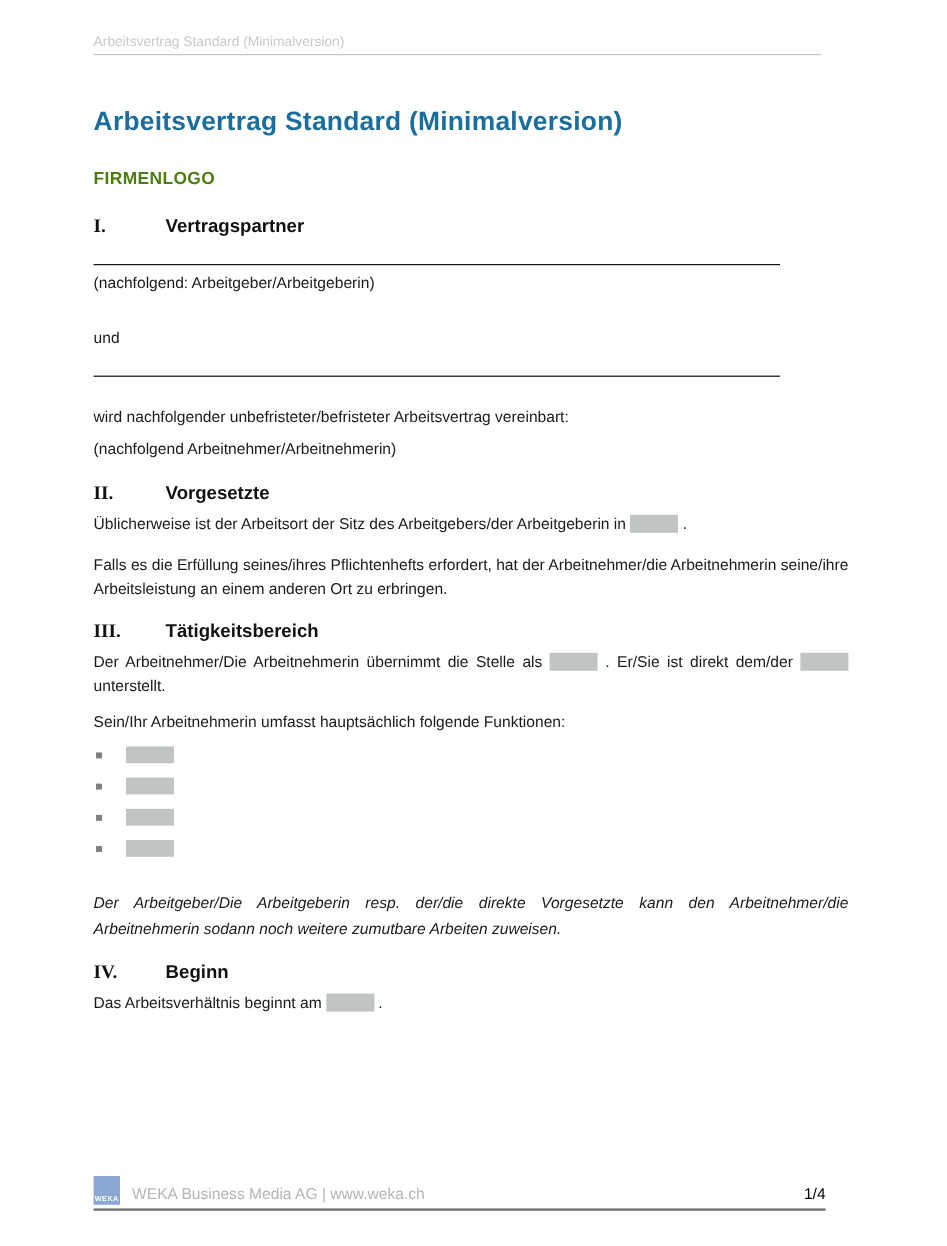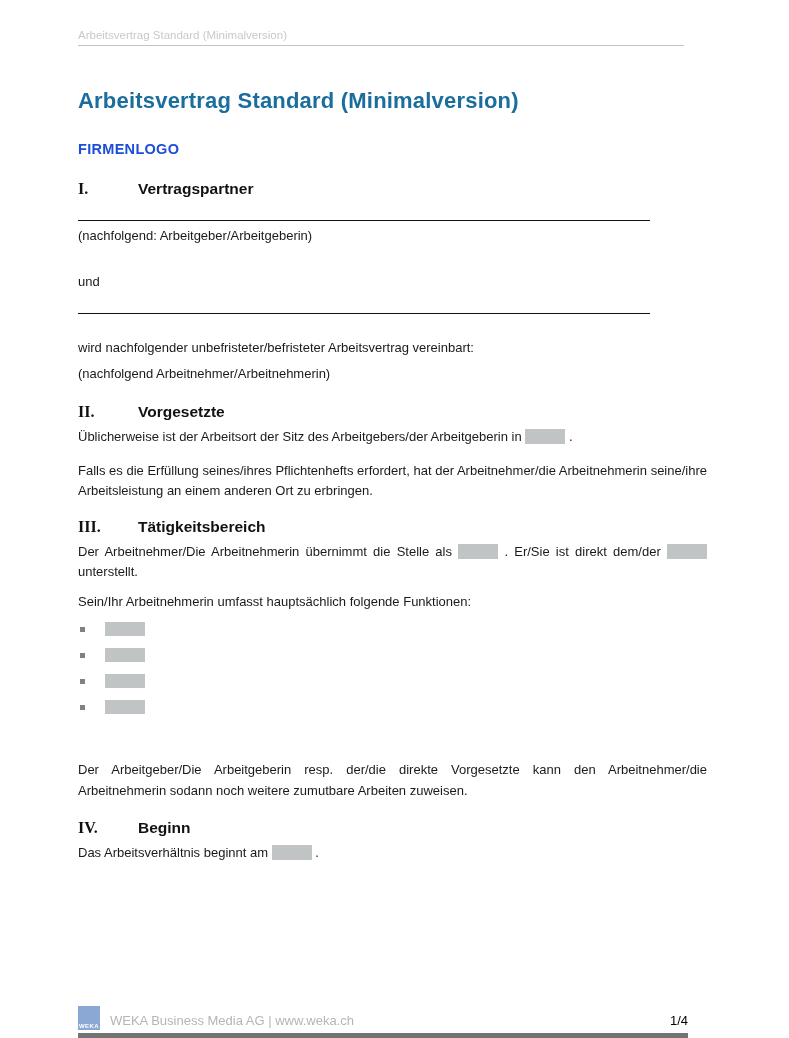--- a/index.html
+++ b/index.html
@@ -36,21 +36,21 @@
     line-height: 26px;
     color: #1a6d9d;
     letter-spacing: 0.2px;
   }
   .company-logo {
     margin: 26px 0 0 0;
     font-size: 14.5px;
     font-weight: bold;
     line-height: 18px;
     letter-spacing: 0.3px;
-    color: #1d4ed8;
+    color: #4d7c0f;
   }
   
   .sec {
     display: flex;
     font-weight: bold;
     font-size: 15.5px;
     line-height: 20px;
     color: #111;
   }
   .sec .num {
@@ -68,21 +68,21 @@
   .just { text-align: justify; }
   .mt5  { margin-top: 5px; }
   .mt9  { margin-top: 9px; }
   .mt13 { margin-top: 13px; }
   .mt15 { margin-top: 15px; }
   .mt17 { margin-top: 17px; }
   .mt18 { margin-top: 18px; }
   .mt21 { margin-top: 21px; }
   .mt24 { margin-top: 24px; }
   .mt25 { margin-top: 25px; }
-  .mt29 { margin-top: 46px; }
+  .mt29 { margin-top: 29px; font-style: italic; }
   
   .sigline {
     width: 572px;
     height: 0;
     border-bottom: 1.5px solid #111;
   }
   .sig1 { margin-top: 21px; }
   .sig2 { margin-top: 21px; }
   .ph {
     display: inline-block;
@@ -111,25 +111,24 @@
     width: 40px;
     height: 14px;
     background: #c1c4c4;
   }
   
   .footer {
     position: absolute;
     left: 78px;
     top: 980px;
     width: 610px;
-    border-bottom: 5px solid #737373;
+    border-bottom: 2px solid #737373;
     padding-bottom: 3px;
     display: flex;
     align-items: flex-end;
-    margin-top: 26px;
   }
   .weka-logo {
     width: 22px;
     height: 24px;
     background: #8ba7d4;
     display: flex;
     align-items: flex-end;
     justify-content: center;
     flex: 0 0 22px;
   }

